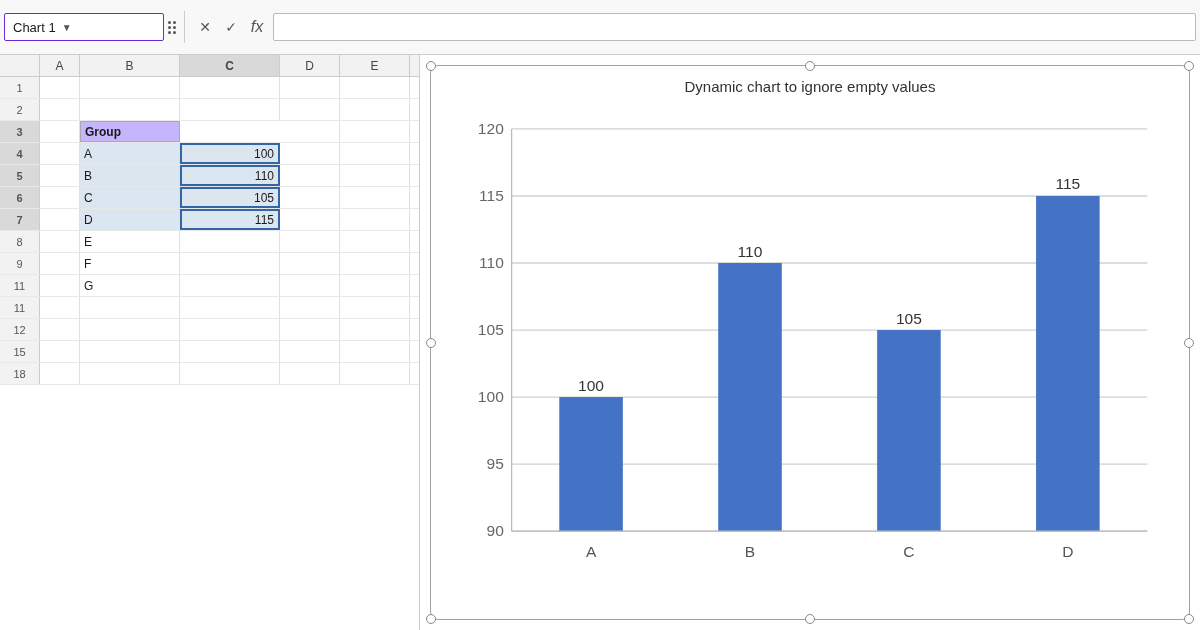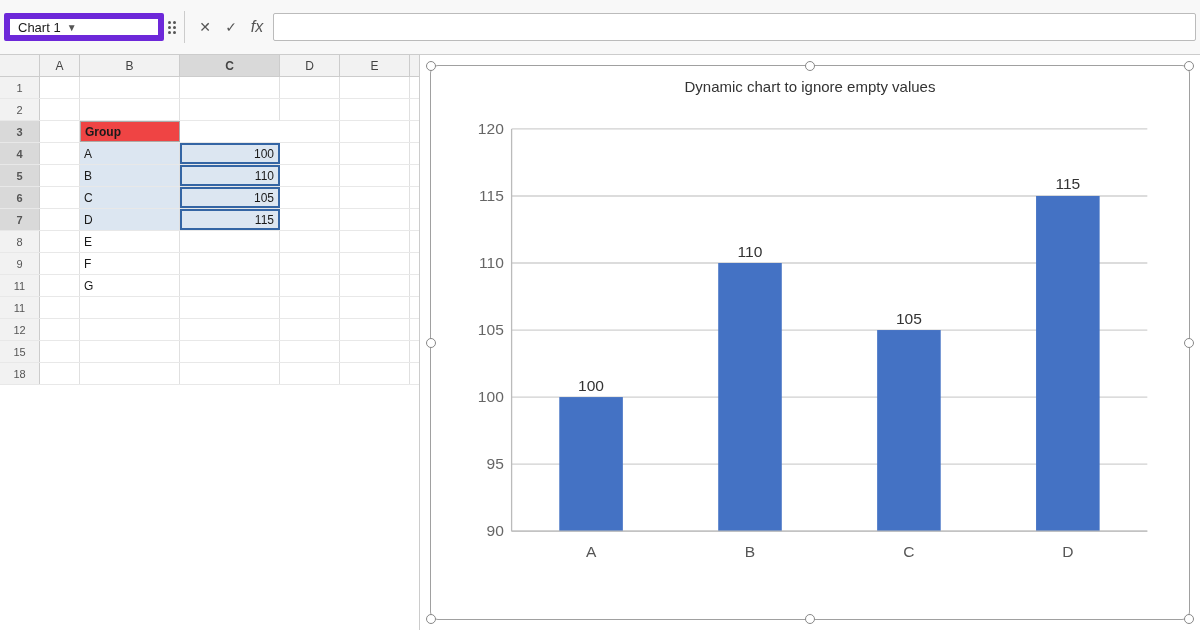--- a/index.html
+++ b/index.html
@@ -18,21 +18,21 @@
       align-items: center;
       height: 55px;
       border-bottom: 1px solid #ccc;
       background: #f8f8f8;
       padding: 0 4px;
     }
     .name-box {
       display: flex;
       align-items: center;
       background: #fff;
-      border: 6px solid #6d28d9;
+      border: 1px solid #6d28d9;
       border-radius: 2px;
       height: 28px;
       min-width: 160px;
       padding: 0 8px;
       font-size: 13px;
       color: #222;
       gap: 6px;
     }
     .name-box-text {
       font-size: 13px;
@@ -154,21 +154,21 @@
     .cell.right { justify-content: flex-end; }
     .cell.selected-range {
       background: #dce6f1;
     }
     .cell.selected-range-value {
       background: #dce6f1;
       border: 2px solid #3465a4;
     }
     .cell.group-header {
       font-weight: 600;
-      background: #ef4444;
+      background: #c4b5fd;
       border: 1px solid #aaa;
     }
     .cell.value-header {
       font-weight: 600;
       background: #f2f2f2;
       border: 2px solid #cc0000;
       margin-top: 31px;
     }
     
     .cw-a { width: 40px; min-width: 40px; }

